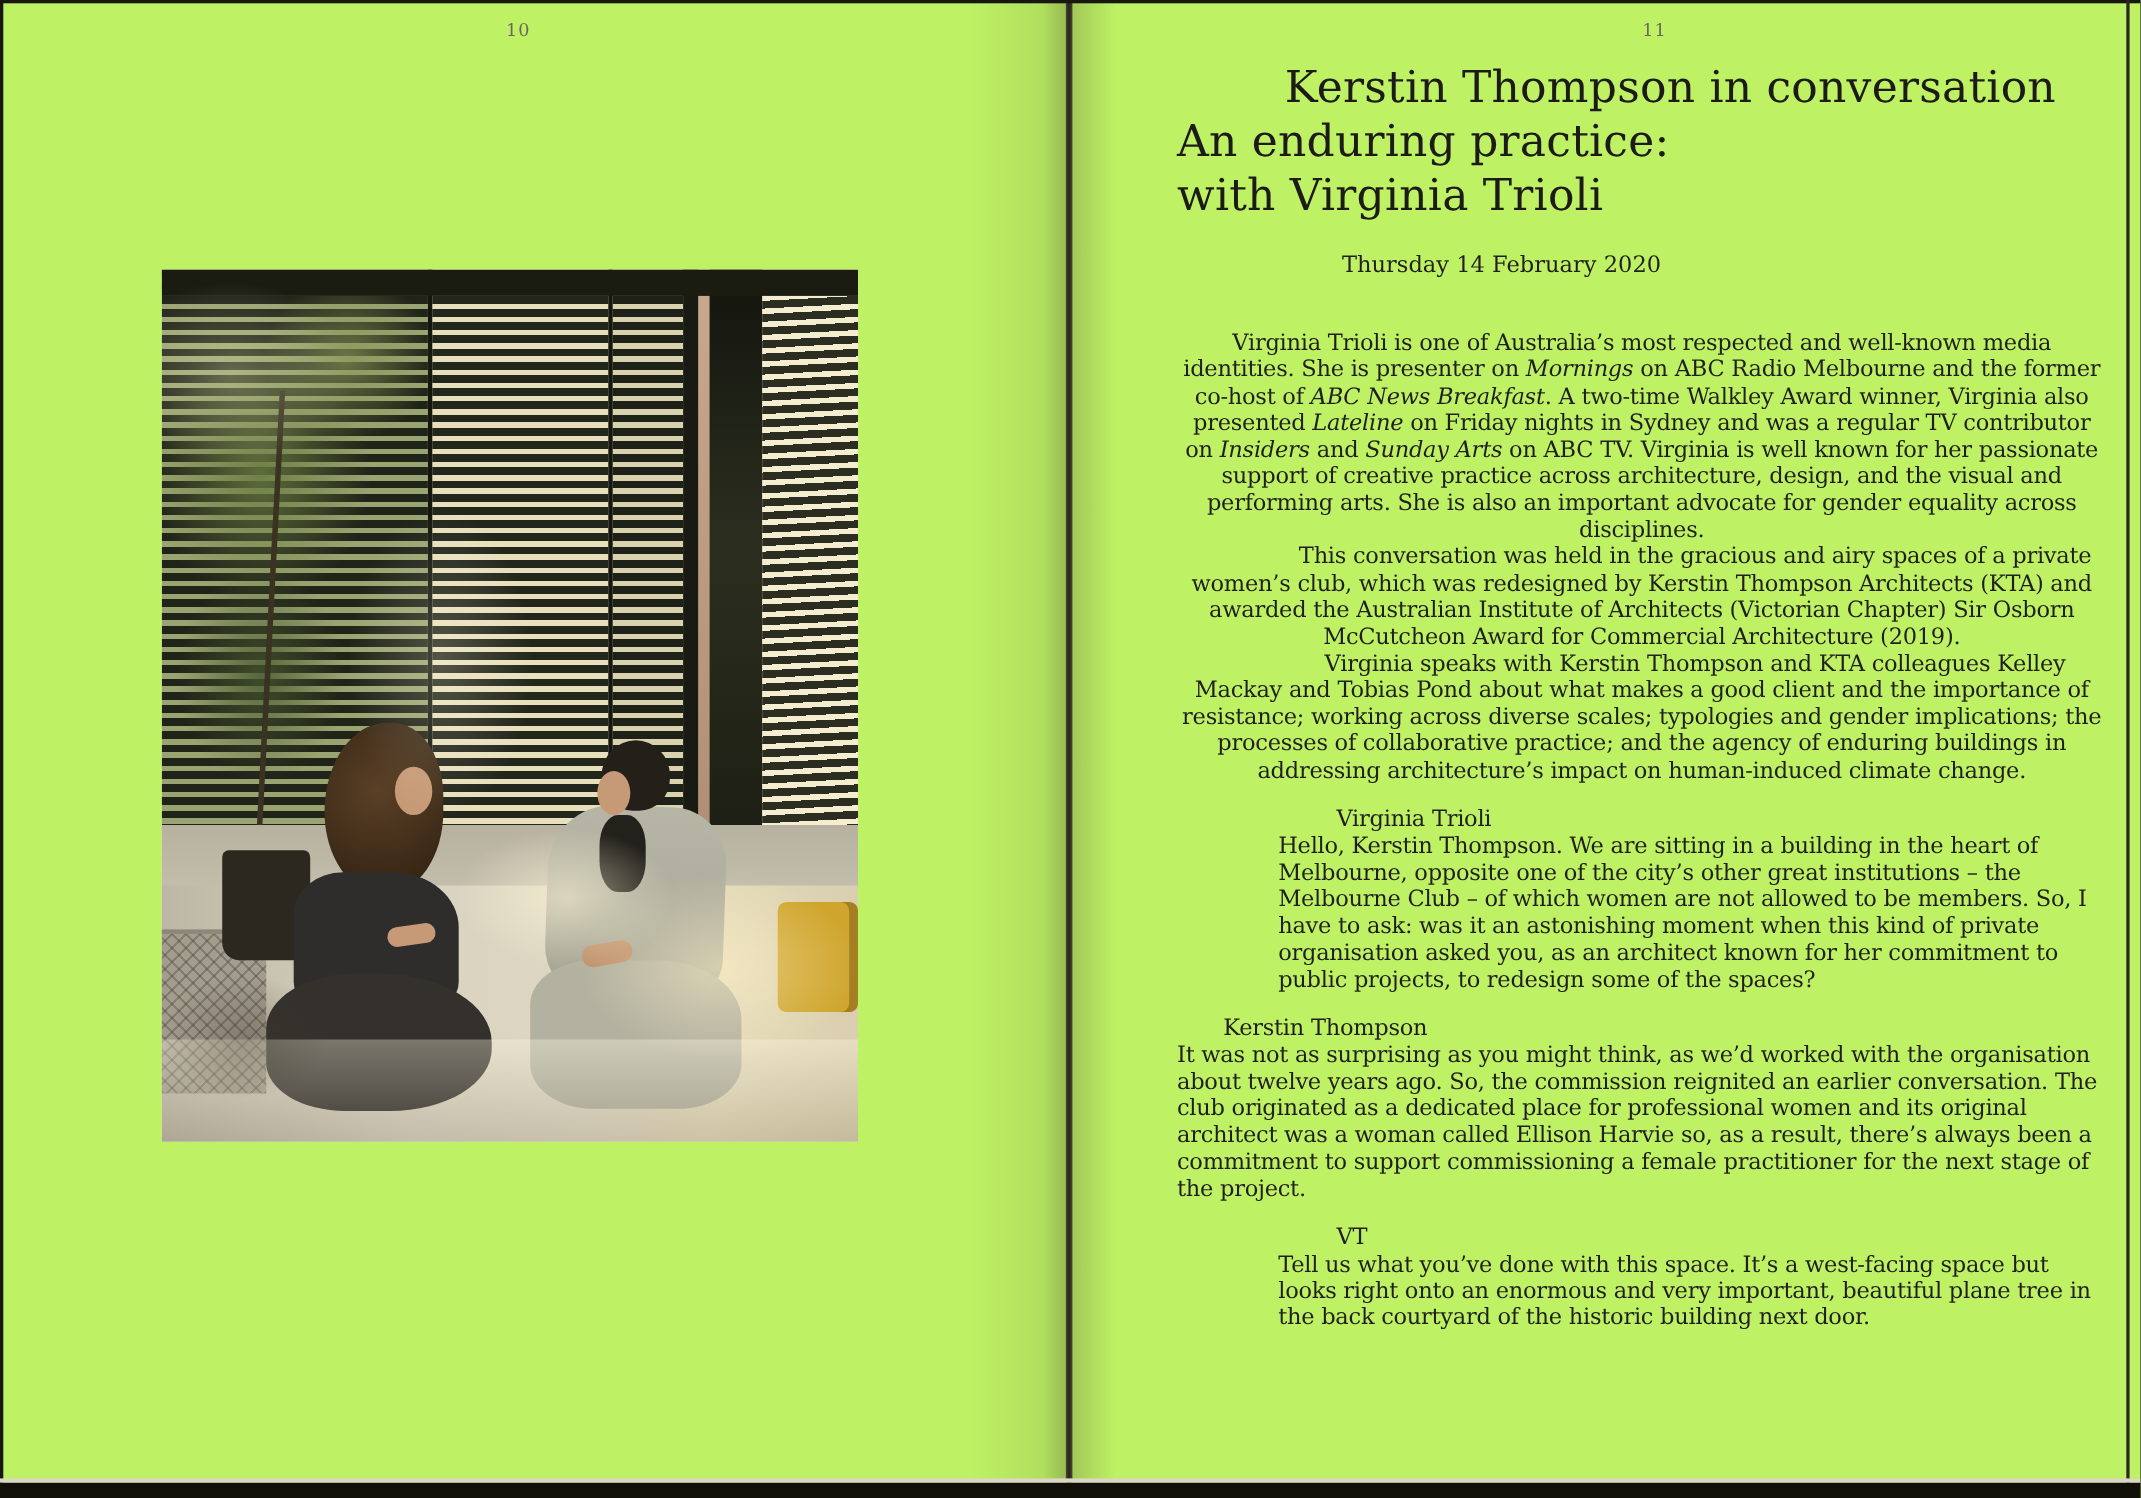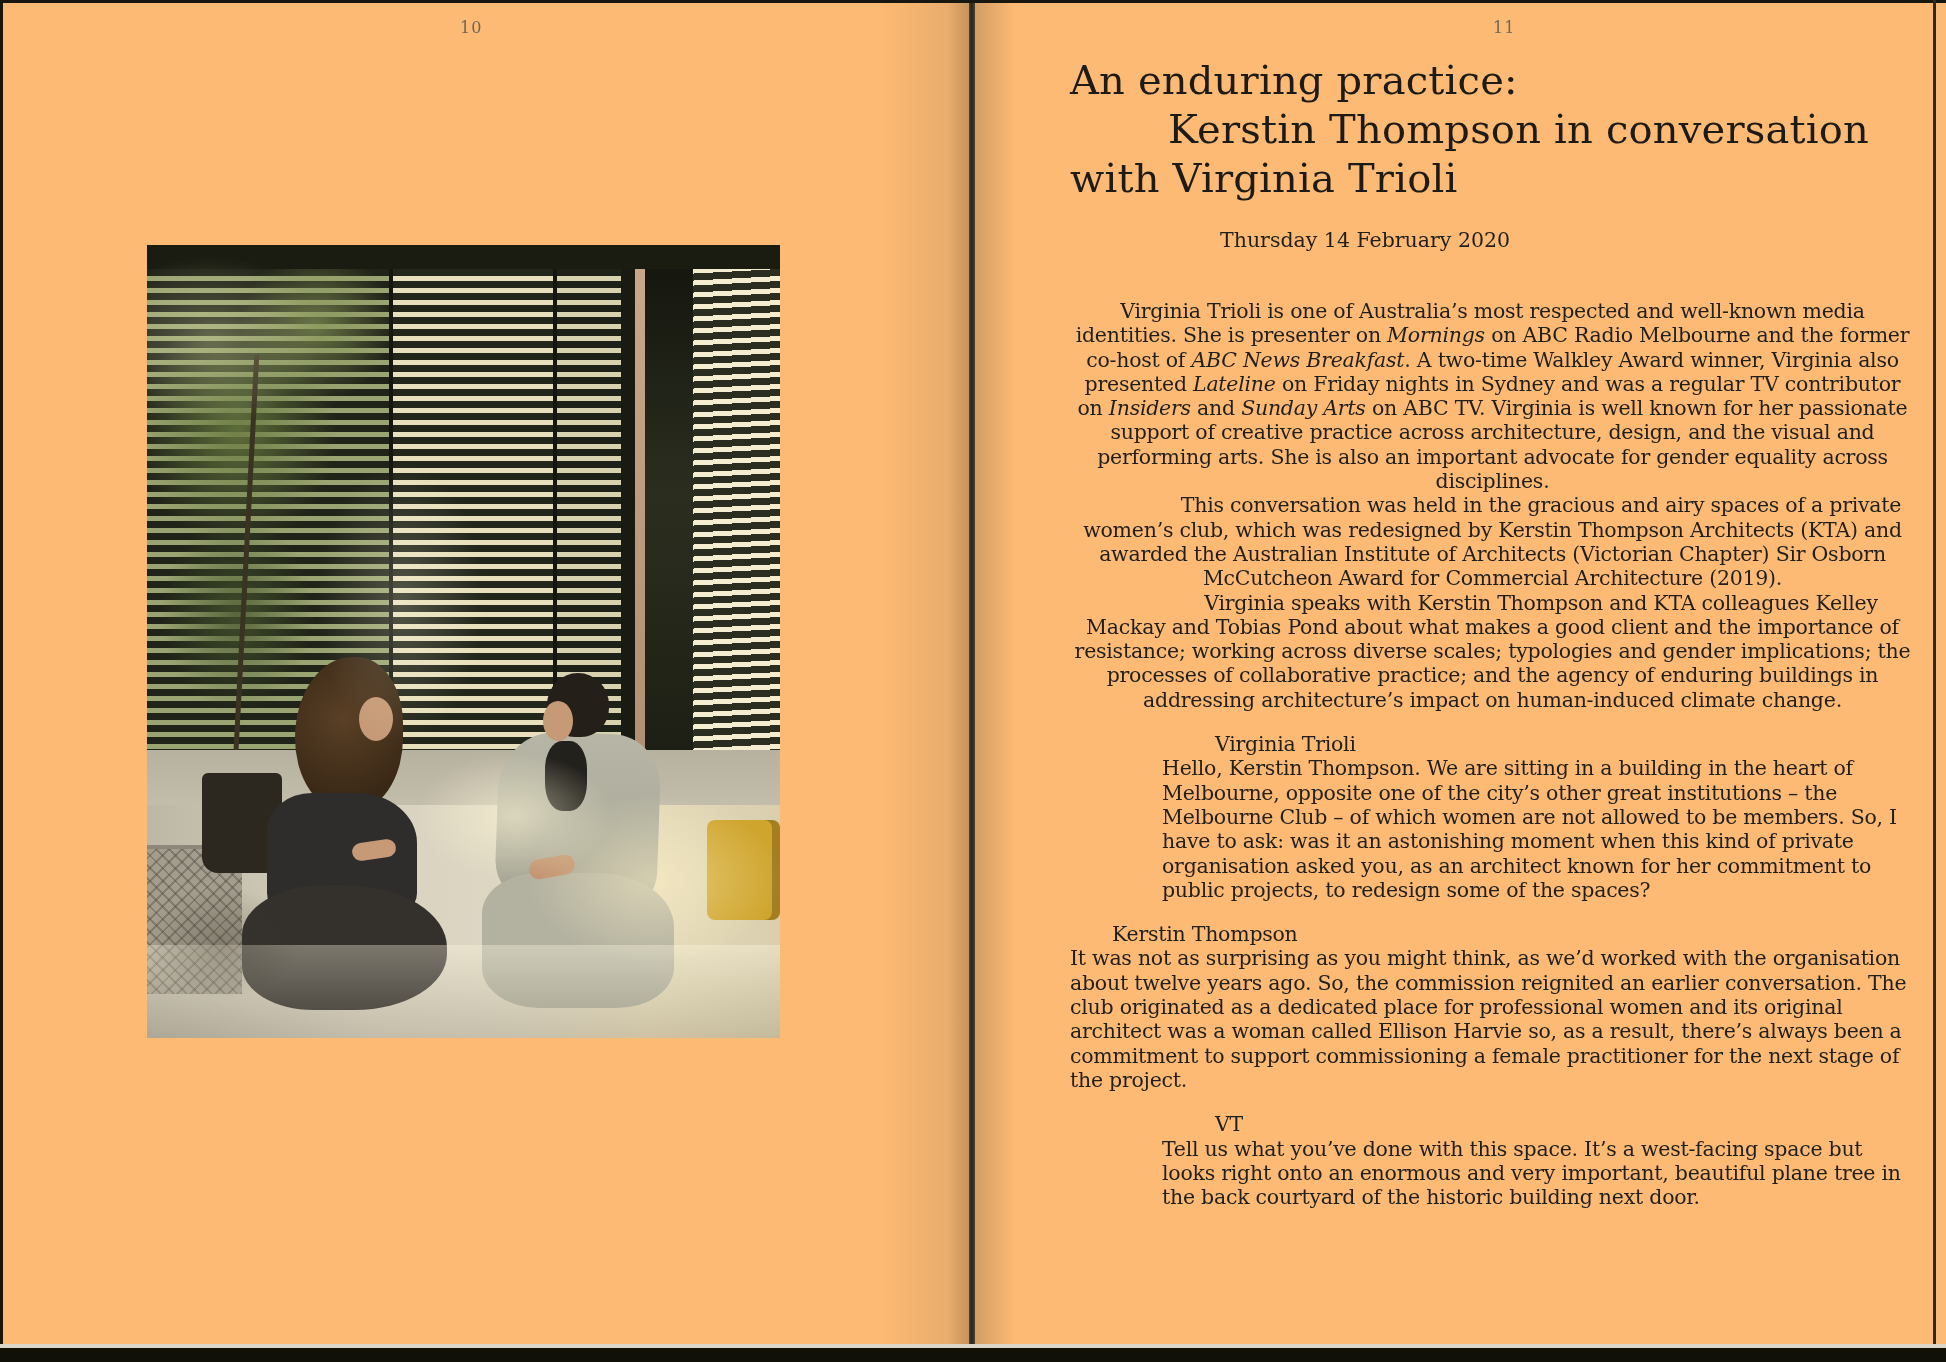--- a/index.html
+++ b/index.html
@@ -1,16 +1,16 @@
 <!DOCTYPE html>
 <html><head>
 <meta charset="utf-8">
 <style>
   html,body{margin:0;padding:0;background:#0e0e0c;}
-  .spread{position:relative;width:1946px;height:1362px;background:#fdba74;overflow:hidden;
+  .spread{position:relative;width:1946px;height:1362px;background:#bef264;overflow:hidden;
           font-family:"DejaVu Serif","Liberation Serif",serif;color:#211f1c;}
   
   .edge-top{position:absolute;left:0;top:0;width:1946px;height:3px;background:#17170f;}
   .edge-left{position:absolute;left:0;top:0;width:3px;height:1362px;background:#17170f;}
   .edge-right{position:absolute;left:1933px;top:0;width:3px;height:1362px;background:#2a2a22;}
   .edge-bottom-line{position:absolute;left:0;top:1344px;width:1946px;height:4px;background:#dcd6c6;}
   .edge-bottom{position:absolute;left:0;top:1348px;width:1946px;height:14px;background:#101008;}
   
   .gutter-shadow-left{position:absolute;left:880px;top:0;width:90px;height:1348px;
       background:linear-gradient(90deg,rgba(60,55,40,0) 0%,rgba(60,55,40,0.10) 75%,rgba(60,55,40,0.30) 100%);}
@@ -124,22 +124,22 @@
       <div class="bench-front"></div>
       <div class="light-dapple"></div>
     </div>
   </div>
 
   <div>
     <div class="page-number pn-right">11</div>
 
     <div class="text-col">
       <div class="title">
+        <div class="t-line t-indent2">Kerstin Thompson in conversation</div>
         <div class="t-line">An enduring practice:</div>
-        <div class="t-line t-indent2">Kerstin Thompson in conversation</div>
         <div class="t-line">with Virginia Trioli</div>
       </div>
 
       <div class="date-line">Thursday 14 February 2020</div>
 
       <div class="intro">
           <p class="para"><span>Virginia Trioli is one of Australia’s most respected and well-known media identities. She is presenter on </span><em>Mornings</em><span> on ABC Radio Melbourne and the former co-host of </span><em>ABC News Breakfast</em><span>. A two-time Walkley Award winner, Virginia also presented </span><em>Lateline</em><span> on Friday nights in Sydney and was a regular TV contributor on </span><em>Insiders</em><span> and </span><em>Sunday Arts</em><span> on ABC TV. Virginia is well known for her passionate support of creative practice across architecture, design, and the visual and performing arts. She is also an important advocate for gender equality across disciplines.</span></p>
           <p class="para ind"><span>This conversation was held in the gracious and airy spaces of a private women’s club, which was redesigned by Kerstin Thompson Architects (KTA) and awarded the Australian Institute of Architects (Victorian Chapter) Sir Osborn McCutcheon Award for Commercial Architecture (2019).</span></p>
           <p class="para ind"><span>Virginia speaks with Kerstin Thompson and KTA colleagues Kelley Mackay and Tobias Pond about what makes a good client and the importance of resistance; working across diverse scales; typologies and gender implications; the processes of collaborative practice; and the agency of enduring buildings in addressing architecture’s impact on human-induced climate change.</span></p>
         </div>

